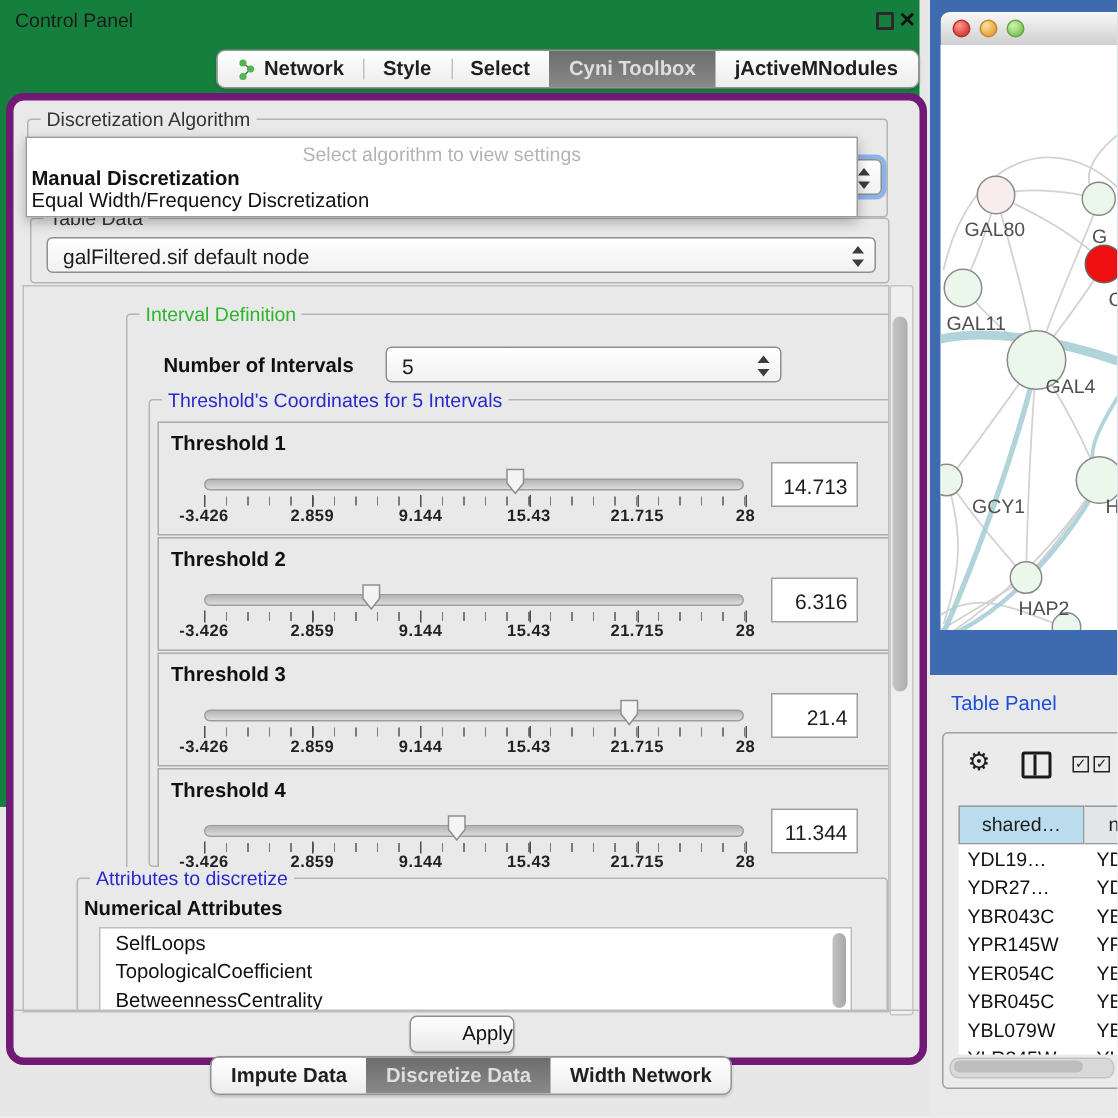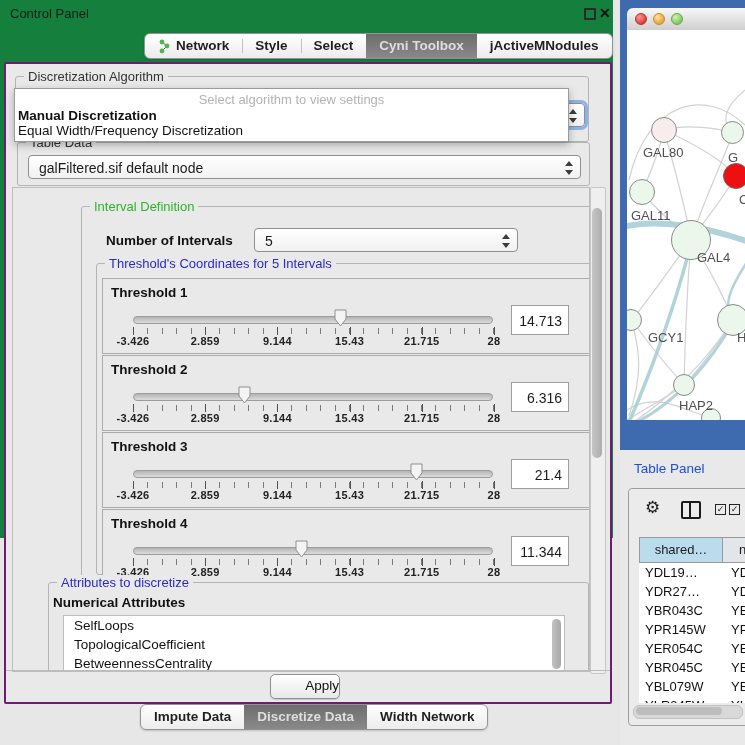--- a/index.html
+++ b/index.html
@@ -15,22 +15,22 @@
 
   
   .seg{position:absolute;display:flex;height:24px;border:1px solid #939393;border-radius:6px;
     overflow:hidden;background:linear-gradient(#ffffff,#ececec);box-shadow:0 1px 2px rgba(0,0,0,.18);}
   .seg .tab{padding:0 13px;line-height:24px;font-size:13.5px;font-weight:700;color:#1f1f1f;position:relative;display:flex;align-items:center;gap:5px;}
   .seg .tab.sep::before{content:"";position:absolute;left:0;top:5px;bottom:5px;width:1px;background:#c2c2c2;}
   .seg .tab.selected{background:linear-gradient(#6d6d6d,#898989);color:#dedede;}
   .top-tabs{left:96px;top:33px;margin-left:48px;}
   .bottom-tabs{left:140px;top:704px;}
 
-  .content{position:absolute;left:4px;top:62px;width:604px;height:638px;border:2px solid #701a75;
-    border-radius:2px;background:#e9e9e9;}
+  .content{position:absolute;left:4px;top:62px;width:604px;height:638px;border:5px solid #701a75;
+    border-radius:12px;background:#e9e9e9;}
   .groupbox{position:absolute;border:1px solid #b4b4b4;border-radius:3px;background:#e9e9e9;}
   .grouptitle{position:absolute;top:-8px;left:8px;background:#e9e9e9;padding:0 4px;font-size:13px;}
   .gt-dark{color:#333;}
   .gt-green{color:#2db52d;}
   .gt-blue{color:#2929cc;}
 
   .combo{position:absolute;background:linear-gradient(#ffffff,#f1f1f1);border:1px solid #8f8f8f;
     border-radius:4px;height:24px;line-height:24px;font-size:14px;padding-left:10px;box-sizing:border-box;}
   .spinner{position:absolute;right:7px;top:5px;width:9px;height:14px;}
   .spinner::before,.spinner::after{content:"";position:absolute;left:1px;border-left:4px solid transparent;border-right:4px solid transparent;}

